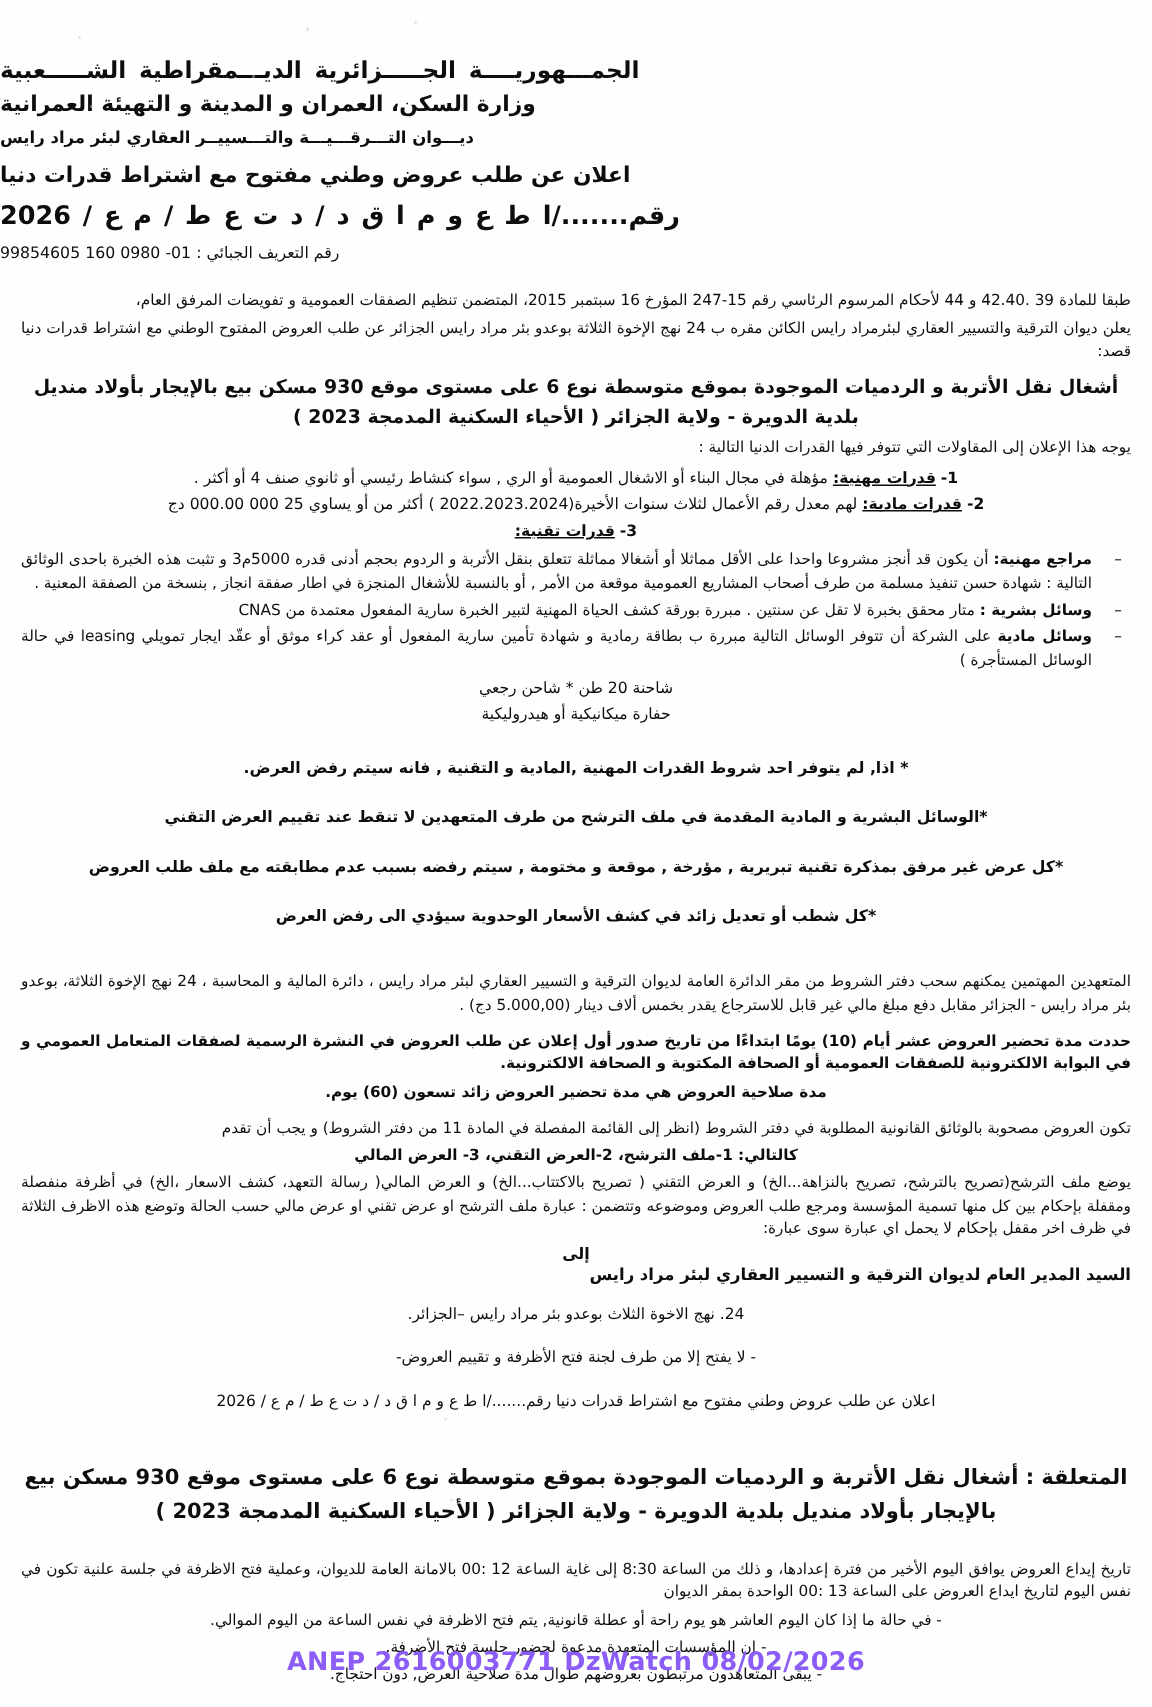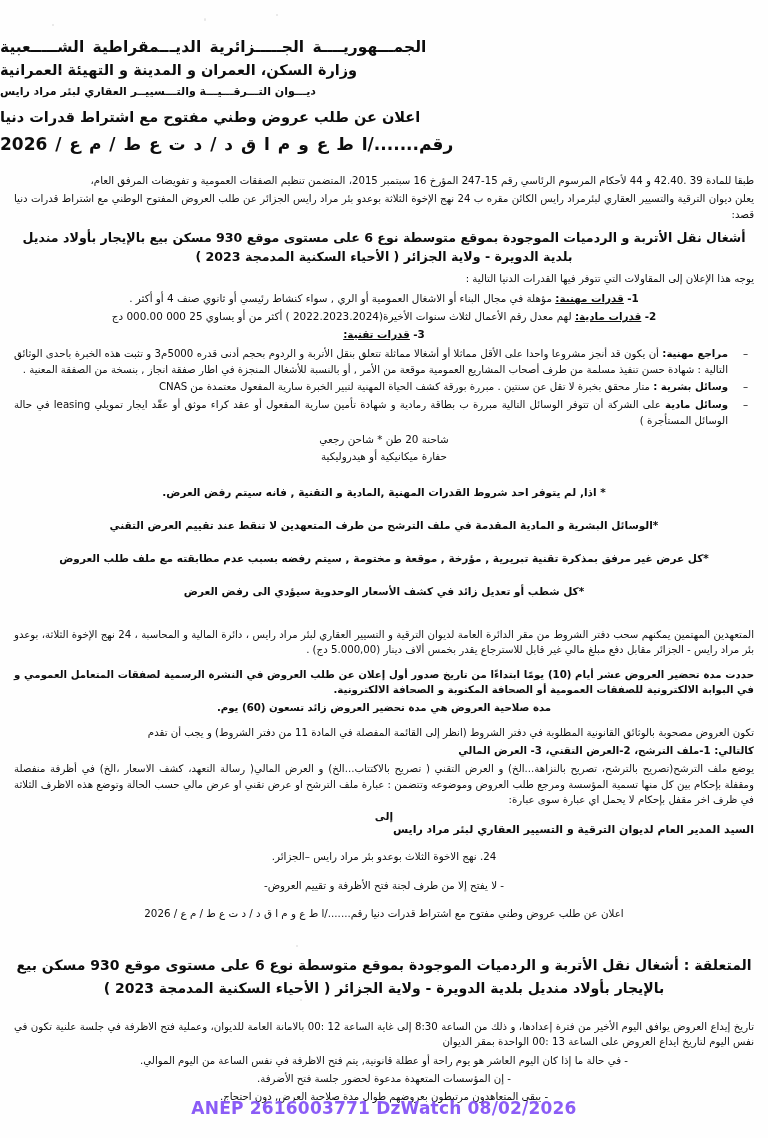--- a/index.html
+++ b/index.html
@@ -222,20 +222,24 @@
   <div class="speck" style="left:60px;  top:70px;  width:2px; height:2px;"></div>
   <div class="speck" style="left:300px; top:999px; width:2px; height:2px;"></div>
   <div class="speck" style="left:296px; top:945px; width:2px; height:2px;"></div>
 
   <div class="header rtl">
     <div class="hdr-line-1">الجمـــهوريــــة الجـــــزائرية الديـــمقراطية الشـــــعبية</div>
     <div class="hdr-line-2">وزارة السكن، العمران و المدينة و التهيئة العمرانية</div>
     <div class="hdr-line-3">ديـــوان التـــرقـــيـــة والتـــسييــر العقاري لبئر مراد رايس</div>
     <div class="hdr-line-4">اعلان عن طلب عروض وطني مفتوح مع اشتراط قدرات دنيا</div>
     <div class="hdr-line-5">رقم......./ا ط ع و م ا ق د / د ت ع ط / م ع / 2026</div>
+    <div class="hdr-line-6">
+      <span>رقم التعريف الجبائي : 01-</span>
+      <span>0980  160 99854605</span>
+    </div>
   </div>
 
   <div class="body-wrap rtl">
 
     <p class="para just">طبقا للمادة 39 .42.40 و 44 لأحكام المرسوم الرئاسي رقم 15-247 المؤرخ 16 سبتمبر 2015، المتضمن تنظيم الصفقات العمومية و تفويضات المرفق العام،</p>
 
     <p class="para just">يعلن ديوان الترقية والتسيير العقاري لبئرمراد رايس الكائن مقره ب 24 نهج الإخوة الثلاثة بوعدو بئر مراد رايس الجزائر عن طلب العروض المفتوح الوطني مع اشتراط قدرات دنيا قصد:</p>
 
     <div class="headline">أشغال نقل الأتربة و الردميات الموجودة بموقع متوسطة نوع 6  على مستوى موقع 930  مسكن  بيع بالإيجار بأولاد منديل بلدية الدويرة - ولاية الجزائر ( الأحياء السكنية المدمجة 2023 )</div>
 
@@ -291,21 +295,21 @@
     <p class="para just">المتعهدين المهتمين يمكنهم سحب دفتر الشروط من مقر الدائرة العامة لديوان الترقية و التسيير العقاري لبئر مراد رايس ، دائرة المالية و المحاسبة ، 24 نهج الإخوة الثلاثة، بوعدو بئر مراد رايس - الجزائر مقابل دفع مبلغ مالي غير قابل للاسترجاع يقدر بخمس ألاف دينار (5.000,00 دج) .</p>
 
     <div class="gap-sm"></div>
 
     <p class="para just bold">حددت مدة تحضير العروض عشر أيام (10) يومًا ابتداءًا من تاريخ صدور أول إعلان عن طلب العروض في النشرة الرسمية لصفقات المتعامل العمومي و في البوابة الالكترونية للصفقات العمومية أو الصحافة المكتوبة و الصحافة الالكترونية.</p>
     <p class="para bold" style="text-align:center">مدة صلاحية العروض هي مدة تحضير العروض زائد تسعون (60) يوم.</p>
 
     <div class="gap-sm"></div>
 
     <p class="para just">تكون العروض مصحوبة بالوثائق القانونية المطلوبة في دفتر  الشروط (انظر إلى القائمة المفصلة في المادة 11 من دفتر الشروط) و يجب أن تقدم</p>
-    <p class="para bold" style="text-align:right">كالتالي: 1-ملف الترشح، 2-العرض التقني، 3- العرض المالي</p>
+    <p class="para bold" style="text-align:center">كالتالي: 1-ملف الترشح، 2-العرض التقني، 3- العرض المالي</p>
     <p class="para just">يوضع ملف الترشح(تصريح بالترشح، تصريح بالنزاهة...الخ) و العرض التقني ( تصريح بالاكتتاب...الخ) و العرض المالي( رسالة التعهد، كشف الاسعار ،الخ) في أظرفة منفصلة ومقفلة بإحكام بين كل منها تسمية المؤسسة ومرجع طلب العروض وموضوعه وتتضمن : عبارة ملف الترشح او عرض تقني او عرض مالي حسب الحالة وتوضع هذه الاظرف الثلاثة في ظرف اخر مقفل بإحكام لا يحمل اي عبارة سوى عبارة:</p>
 
     <p class="to-line">إلى</p>
     <p class="dir-line">السيد المدير العام لديوان الترقية و التسيير العقاري لبئر مراد رايس</p>
     <p class="c-small">24. نهج الاخوة الثلاث بوعدو بئر مراد رايس –الجزائر.</p>
     <p class="c-small">- لا يفتح إلا من طرف لجنة فتح الأظرفة و تقييم العروض-</p>
     <p class="c-small">اعلان عن طلب عروض وطني مفتوح مع اشتراط قدرات دنيا رقم......./ا ط ع و م ا ق د / د ت ع ط / م ع / 2026</p>
 
     <div class="gap-lg"></div>
 

